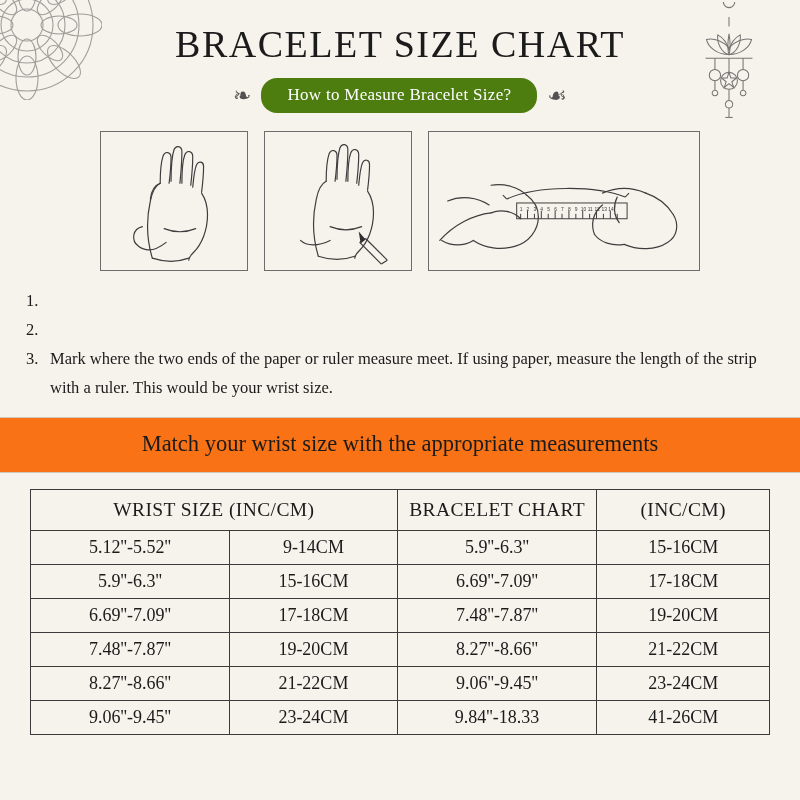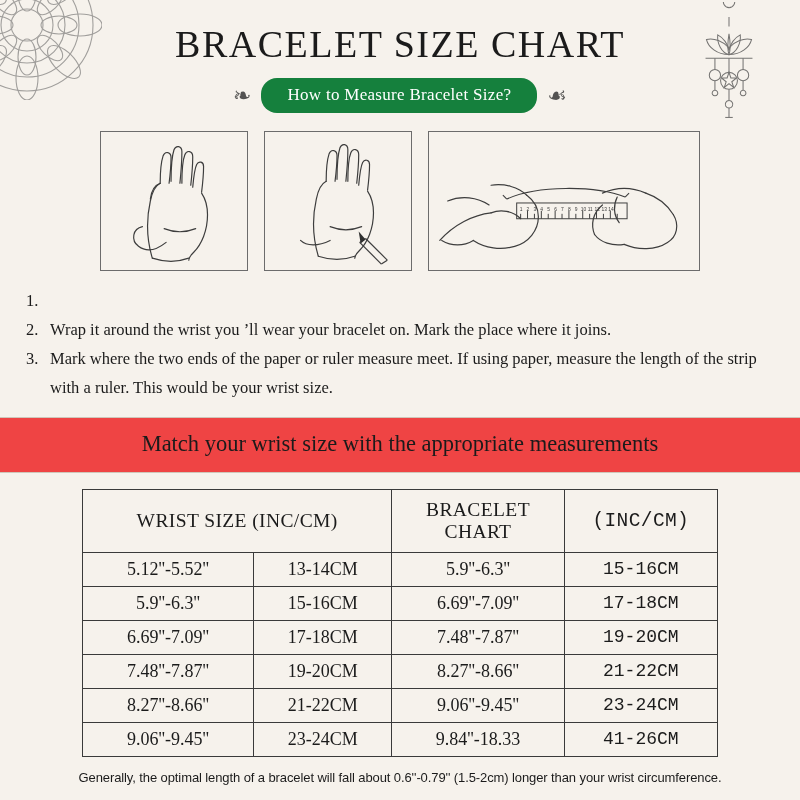--- a/index.html
+++ b/index.html
@@ -49,21 +49,21 @@
     font-family: "Liberation Serif", serif;
   }
   .subtitle-row {
     display: flex;
     align-items: center;
     justify-content: center;
     margin-top: 12px;
     gap: 10px;
   }
   .sub-pill {
-    background: #15803d;
+    background: #4d7c0f;
     color: #ffffff;
     border-radius: 16px;
     padding: 7px 26px 8px 26px;
     font-size: 17px;
     letter-spacing: 0.3px;
     font-family: "Liberation Serif", serif;
   }
   .flourish {
     font-size: 22px;
     color: #2b2b2b;
@@ -88,51 +88,51 @@
     line-height: 1.75;
     font-family: "Liberation Serif", serif;
   }
   .step {
     display: flex;
     gap: 6px;
   }
   .step .num { width: 18px; flex: none; }
   .band {
     margin-top: 14px;
-    background: #ef4444;
+    background: #f97316;
     border-top: 1px solid #cfc7ba;
     border-bottom: 1px solid #cfc7ba;
     padding: 12px 30px 14px 30px;
     text-align: center;
   }
   .band-line {
     font-size: 22.5px;
     line-height: 1.25;
   }
   table.chart {
     border-collapse: collapse;
     margin: 16px auto 0 auto;
-    width: 636px;
+    width: 740px;
     font-size: 18px;
   }
   table.chart th, table.chart td {
     border: 1px solid #3a3a3a;
     text-align: center;
     padding: 6px 14px;
     font-weight: normal;
   }
   table.chart thead th {
     font-size: 19.5px;
     padding: 9px 4px;
     letter-spacing: 0.4px;
   }
   .col-a { width: 200px; }
   .col-b { width: 170px; }
   .col-c { width: 200px; }
-  .col-d { width: 170px; font-family: Liberation Mono, monospace; }
+  .col-d { width: 170px; }
   .footnote {
     text-align: center;
     font-size: 13px;
     margin-top: 13px;
     font-family: "Liberation Sans", sans-serif;
     letter-spacing: -0.1px;
   }
 </style>
 </head>
 <body>
@@ -290,21 +290,20 @@
     </div>
 
   </div>
 
   <div class="steps">
     <div class="step">
       <span class="num">1.</span>
     </div>
     <div class="step">
       <span class="num">2.</span>
-      <span>Wrap it around the wrist you ʼll wear your bracelet on. Mark the place where it joins.</span>
     </div>
     <div class="step">
       <span class="num">3.</span>
       <span>Mark where the two ends of the paper or ruler measure meet. If using paper, measure the length of the strip with a ruler. This would be your wrist size.</span>
     </div>
   </div>
 
   <div class="band">
     <div class="band-line">Match your wrist size with the appropriate measurements</div>
   </div>
@@ -313,21 +312,21 @@
     <thead>
       <tr>
         <th class="col-a" colspan="2">WRIST SIZE (INC/CM)</th>
         <th class="col-c">BRACELET CHART</th>
         <th class="col-d">(INC/CM)</th>
       </tr>
     </thead>
     <tbody>
       <tr>
         <td class="col-a">5.12''-5.52''</td>
-        <td class="col-b">13-14CM</td>
+        <td class="col-b">9-14CM</td>
         <td class="col-c">5.9''-6.3''</td>
         <td class="col-d">15-16CM</td>
       </tr>
       <tr>
         <td class="col-a">5.9''-6.3''</td>
         <td class="col-b">15-16CM</td>
         <td class="col-c">6.69''-7.09''</td>
         <td class="col-d">17-18CM</td>
       </tr>
       <tr>
@@ -350,15 +349,14 @@
       </tr>
       <tr>
         <td class="col-a">9.06''-9.45''</td>
         <td class="col-b">23-24CM</td>
         <td class="col-c">9.84''-18.33</td>
         <td class="col-d">41-26CM</td>
       </tr>
     </tbody>
   </table>
 
-  <div class="footnote">Generally, the optimal length of a bracelet will fall about 0.6''-0.79'' (1.5-2cm) longer than your wrist circumference.</div>
 
 </div>
 
 </body></html>

